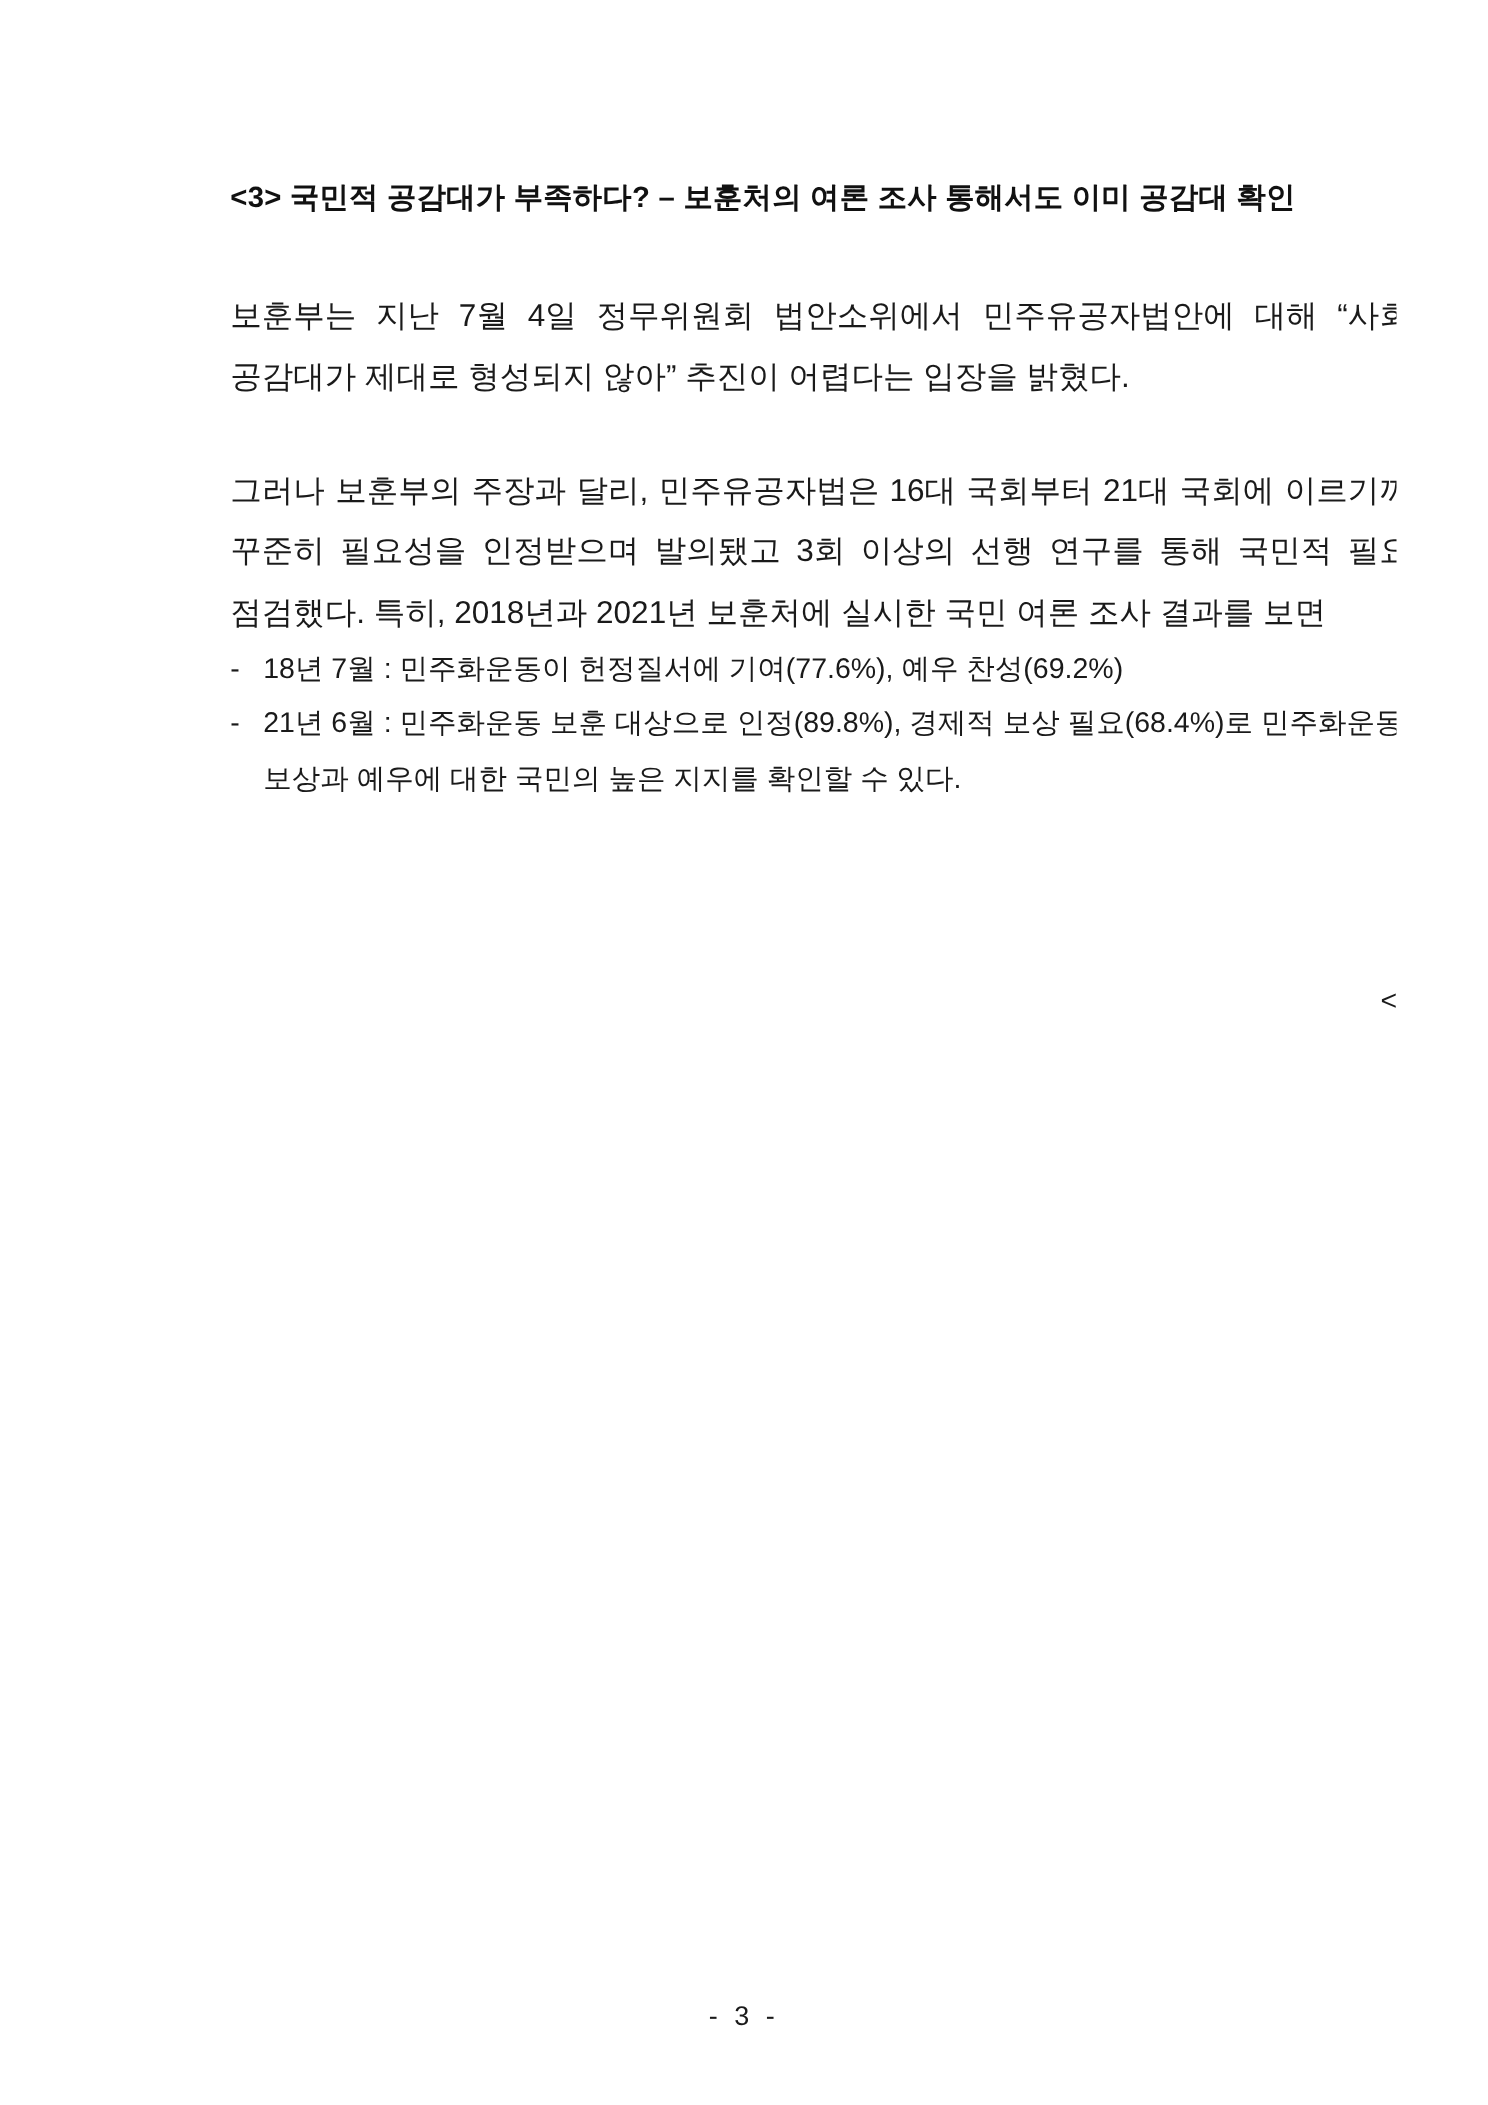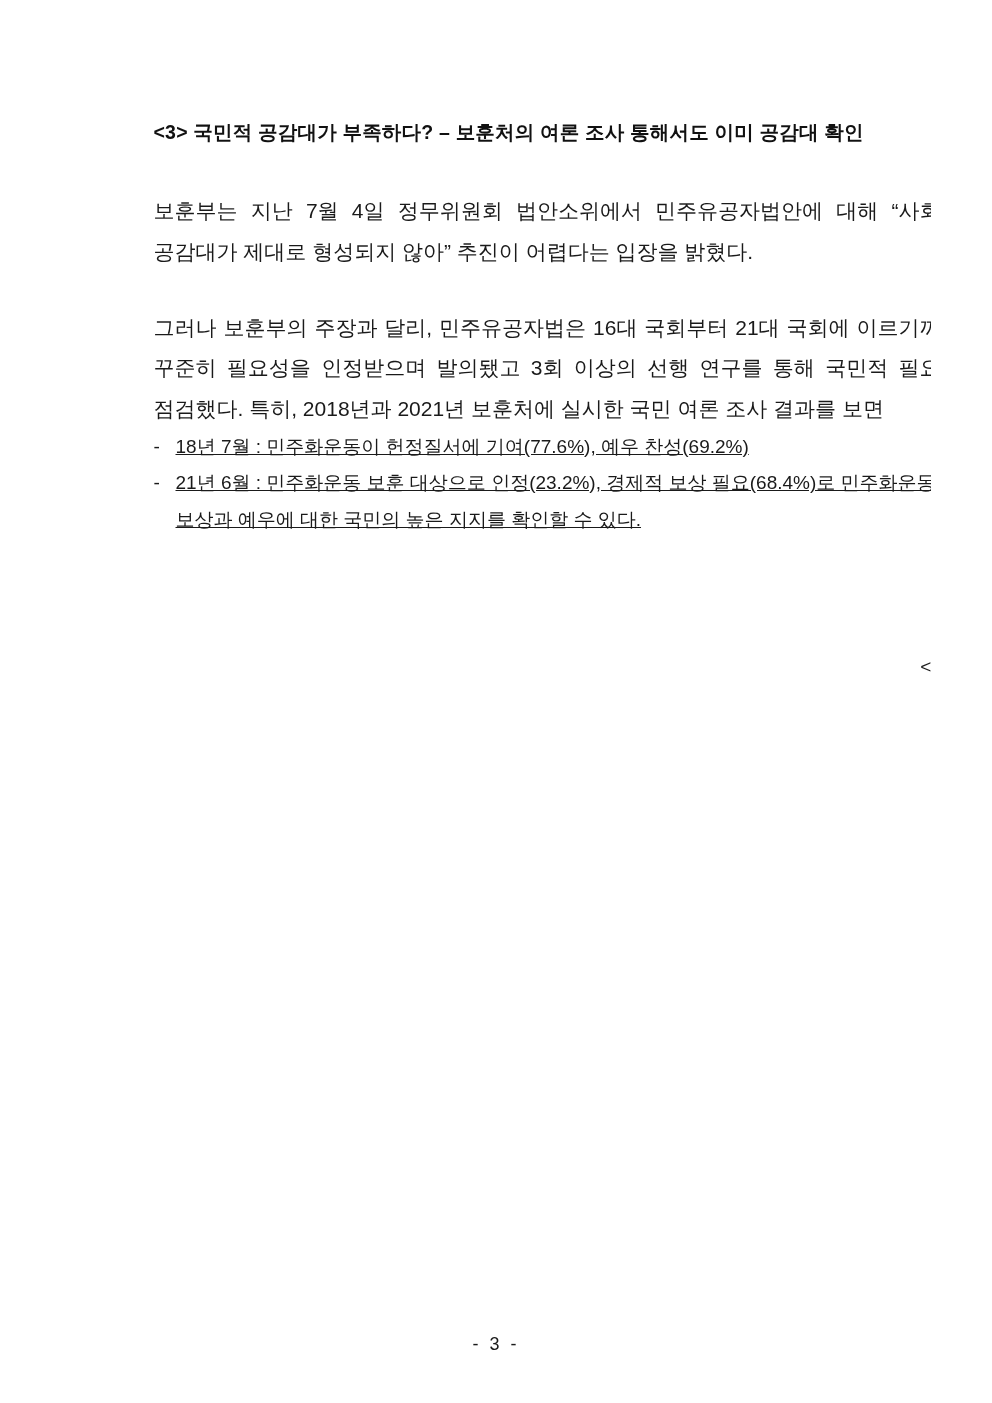--- a/index.html
+++ b/index.html
@@ -58,21 +58,20 @@
     align-items: flex-start;
     word-break: keep-all;
   }
   .bullet-dash {
     flex: 0 0 auto;
     width: 22px;
     color: #1a1a1a;
   }
   .bullet-text {
     flex: 1 1 auto;
-    text-decoration: underline;
   }
   .para-justify-last {
     text-align: justify;
   }
   .end-mark {
     font-size: 19px;
     text-align: right;
     margin: 0;
     color: #1a1a1a;
   }
@@ -104,21 +103,21 @@
 
     <p class="para">그러나 보훈부의 주장과 달리, 민주유공자법은 16대 국회부터 21대 국회에 이르기까지 꾸준히 필요성을 인정받으며 발의됐고 3회 이상의 선행 연구를 통해 국민적 필요를 점검했다. 특히, 2018년과 2021년 보훈처에 실시한 국민 여론 조사 결과를 보면</p>
 
     <ul class="bullet-list">
       <li class="bullet-item">
         <span class="bullet-dash">-</span>
         <span class="bullet-text">18년 7월 : 민주화운동이 헌정질서에 기여(77.6%), 예우 찬성(69.2%)</span>
       </li>
       <li class="bullet-item">
         <span class="bullet-dash">-</span>
-        <span class="bullet-text">21년 6월 : 민주화운동 보훈 대상으로 인정(23.2%), 경제적 보상 필요(68.4%)로 민주화운동 보상과 예우에 대한 국민의 높은 지지를 확인할 수 있다.</span>
+        <span class="bullet-text">21년 6월 : 민주화운동 보훈 대상으로 인정(89.8%), 경제적 보상 필요(68.4%)로 민주화운동 보상과 예우에 대한 국민의 높은 지지를 확인할 수 있다.</span>
       </li>
     </ul>
 
     <div class="gap-md"></div>
 
 
     <div class="gap-md"></div>
 
 
     <div class="gap-lg"></div>

